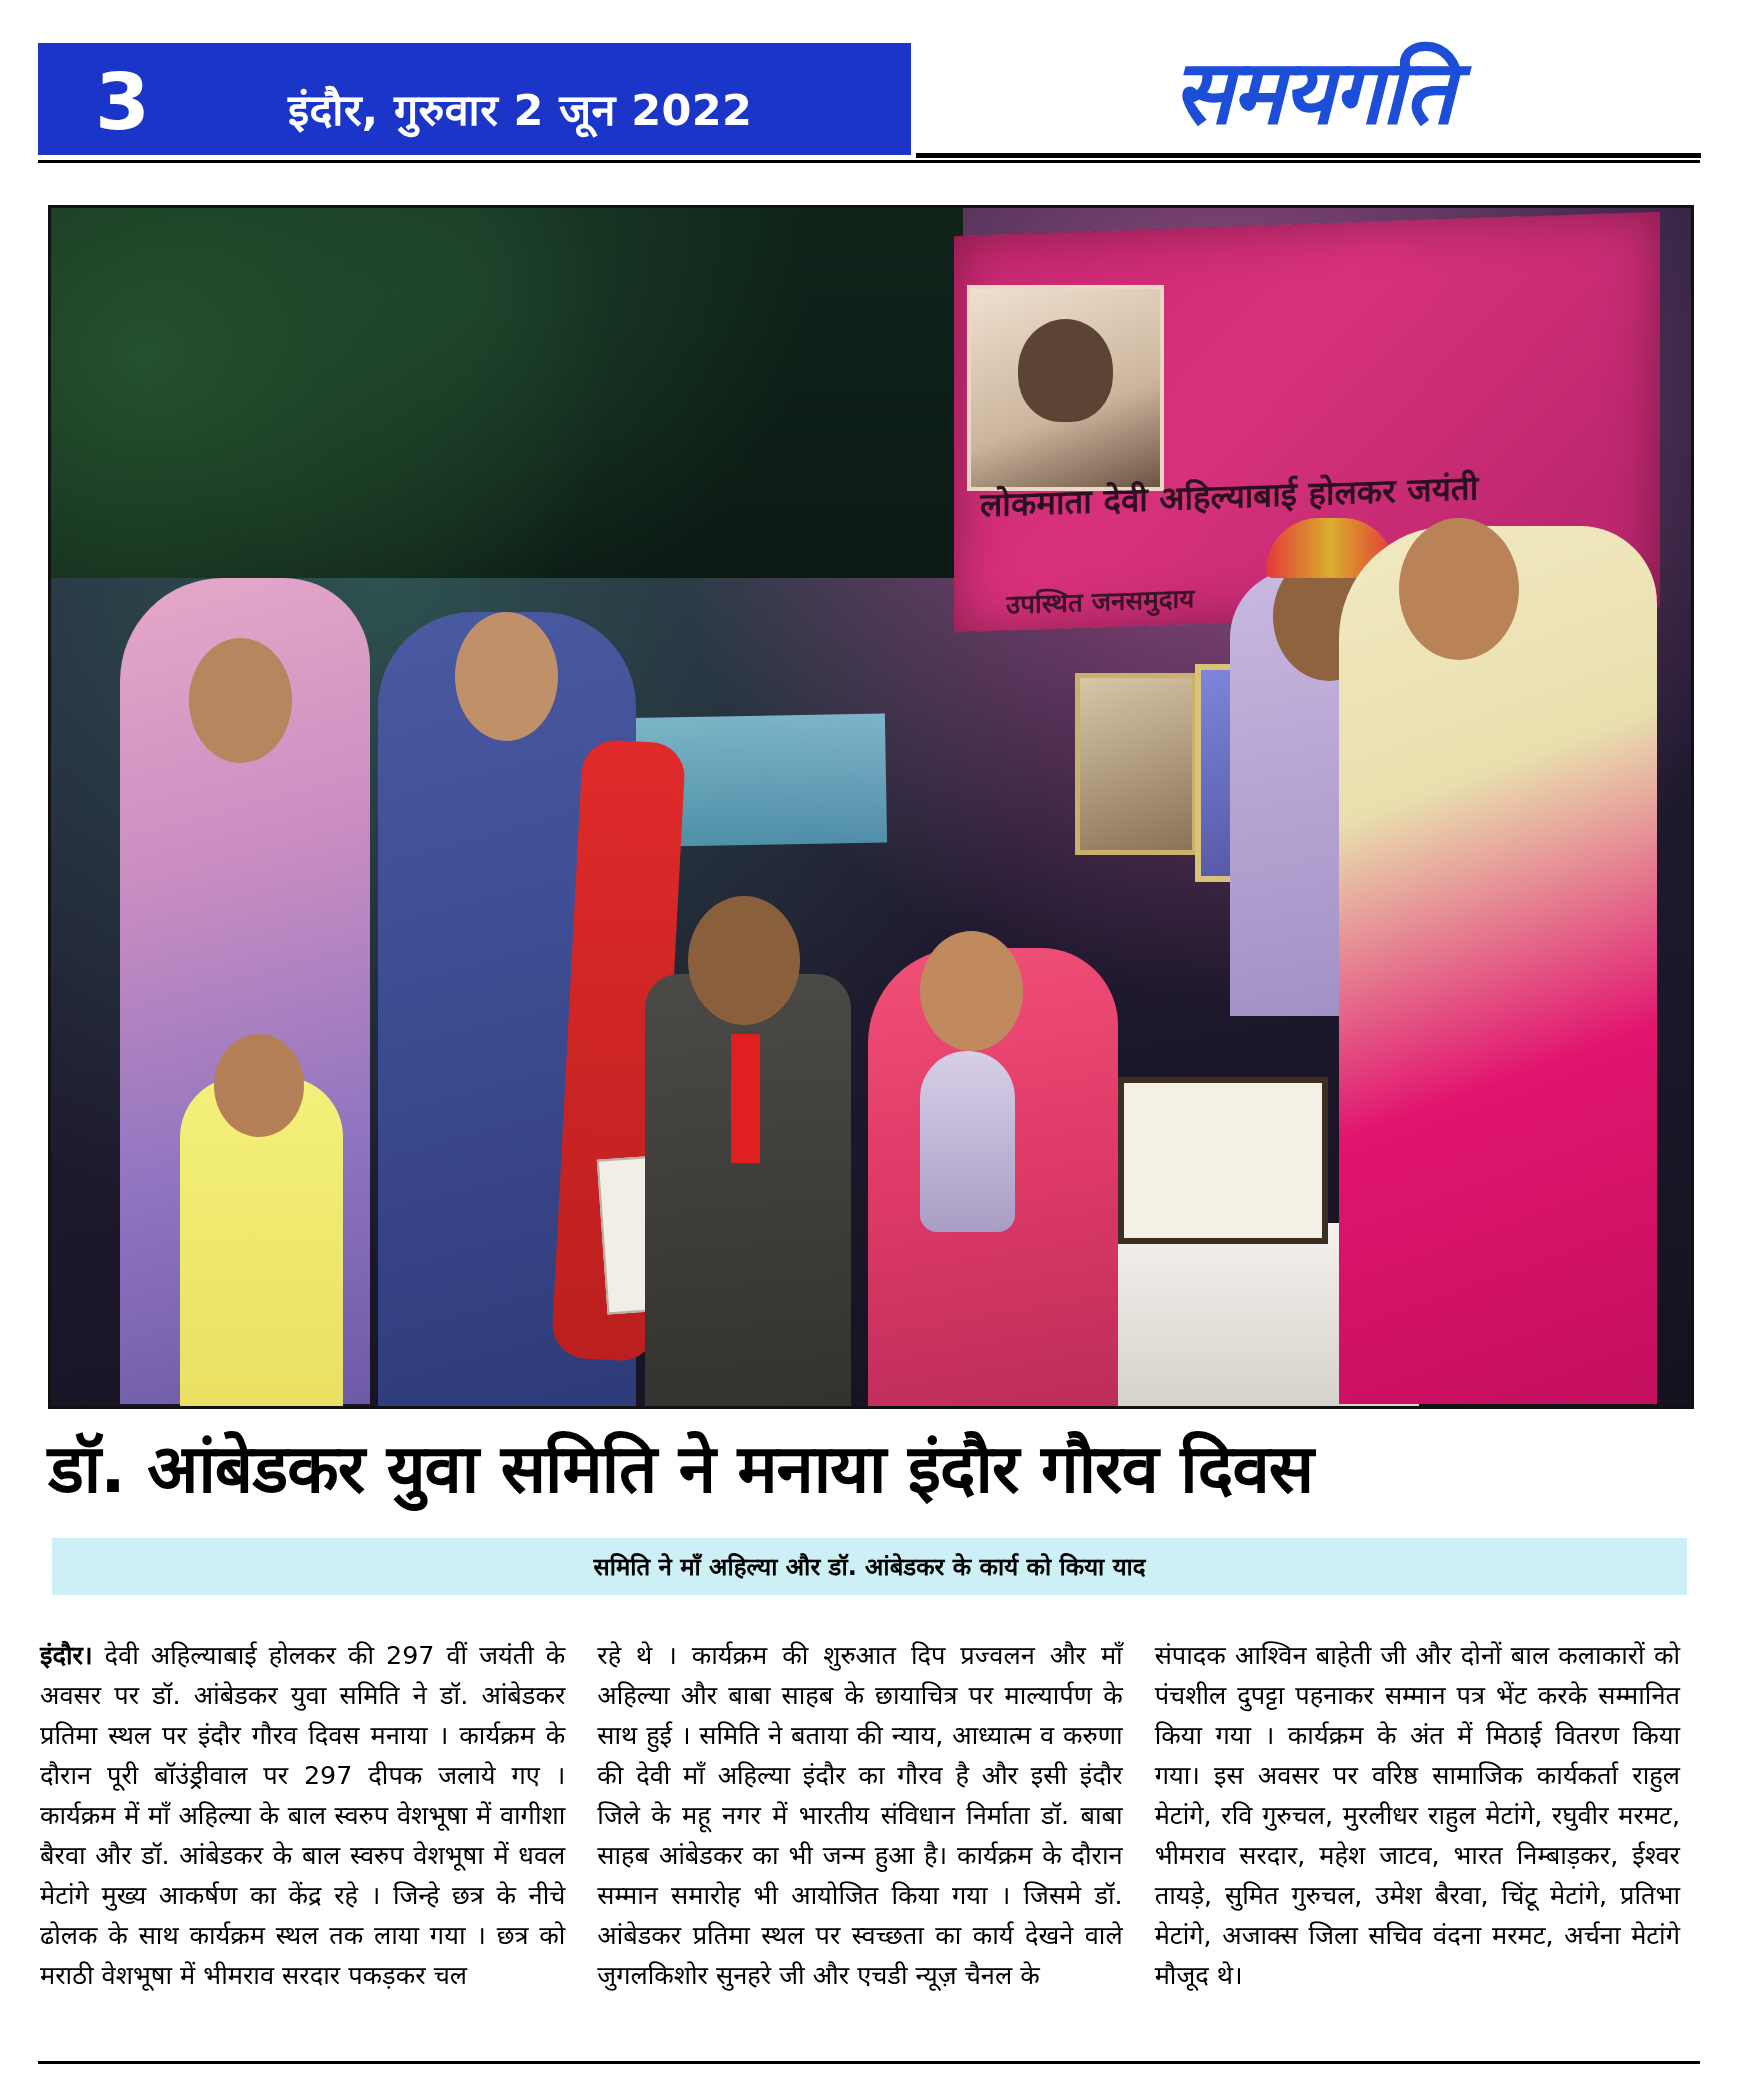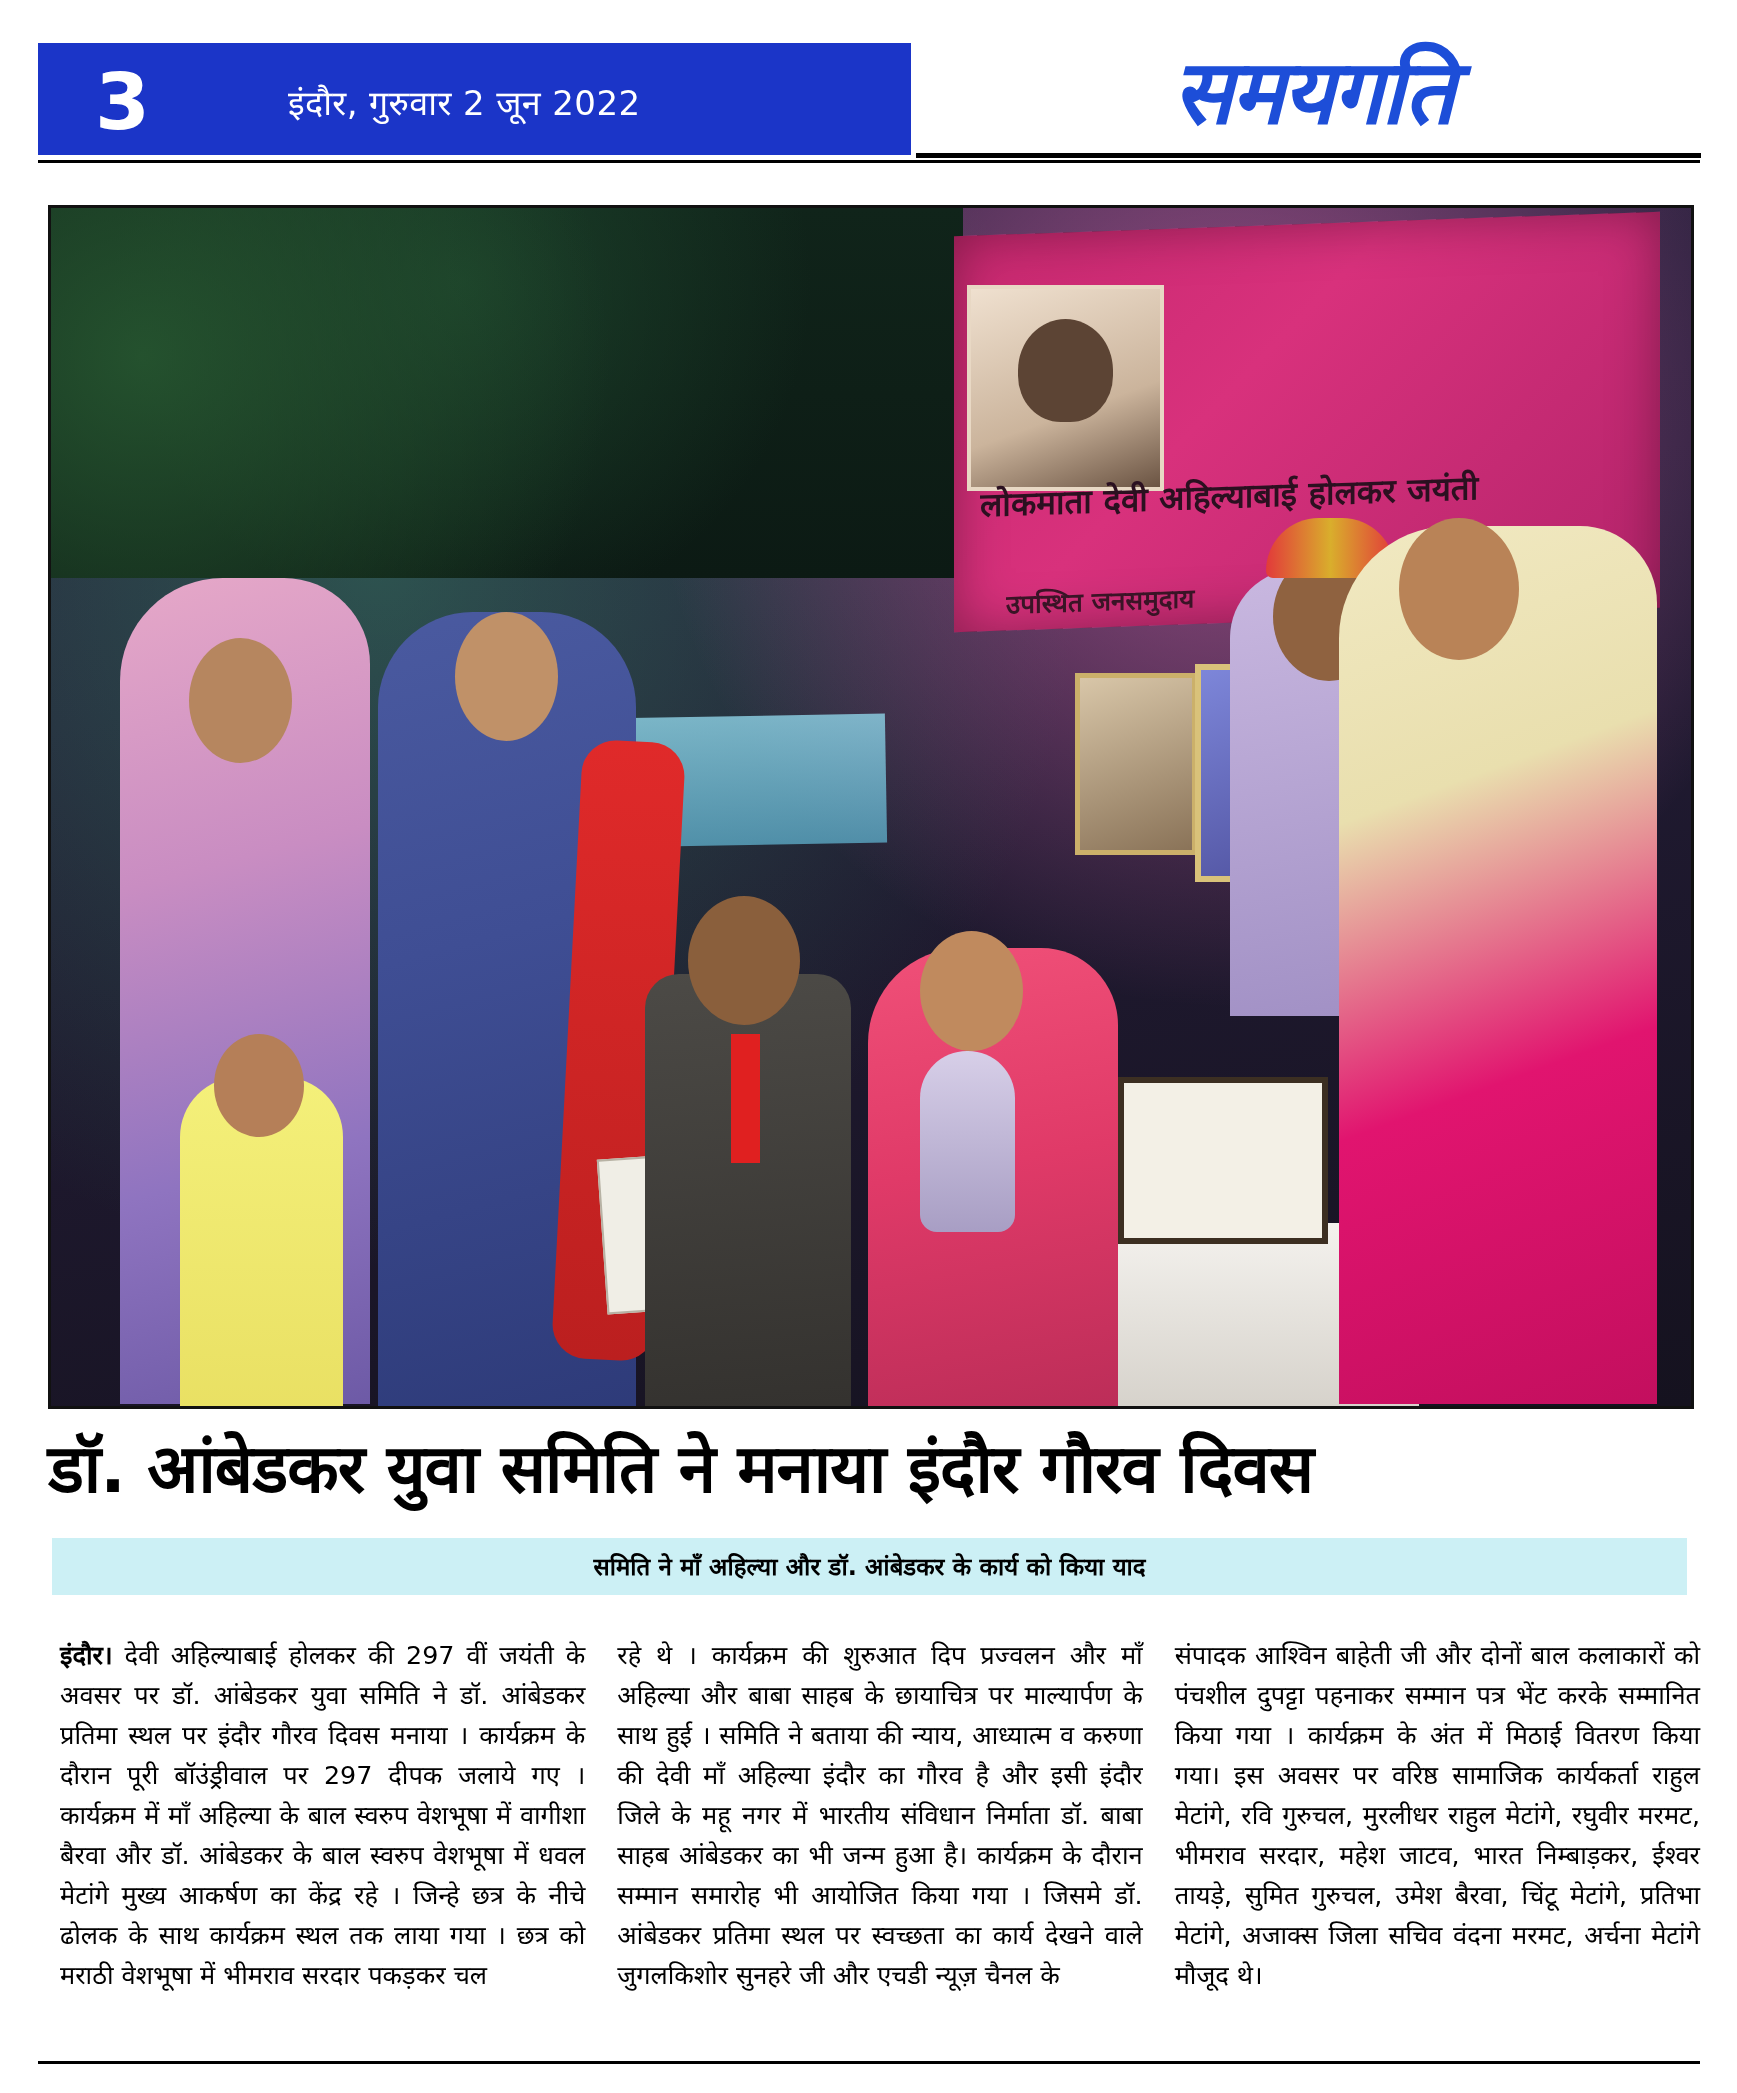--- a/index.html
+++ b/index.html
@@ -46,22 +46,22 @@
     font-size: 79px;
     font-weight: bold;
     color: #ffffff;
     line-height: 86px;
   }
   .masthead-date {
     position: absolute;
     left: 250px;
     top: 36px;
     font-family: "DejaVu Sans", sans-serif;
-    font-size: 34px;
-    font-weight: normal;
+    font-size: 43px;
+    font-weight: bold;
     color: #ffffff;
     letter-spacing: 0.4px;
   }
   .masthead-logo {
     position: absolute;
     right: 0;
     top: -3.4px;
     width: 774px;
     text-align: center;
     font-family: "DejaVu Serif", serif;
@@ -366,21 +366,21 @@
     font-family: "DejaVu Sans", sans-serif;
     font-weight: bold;
     font-size: 24px;
     line-height: 50px;
     color: #000;
   }
 
   
   .body-cols {
     position: absolute;
-    left: 60px;
+    left: 40px;
     top: 1635px;
     width: 1640px;
     height: 413px;
     display: flex;
     gap: 32px;
   }
   .col {
     flex: 1 1 0;
     font-family: "DejaVu Sans", sans-serif;
     font-size: 25.4px;

